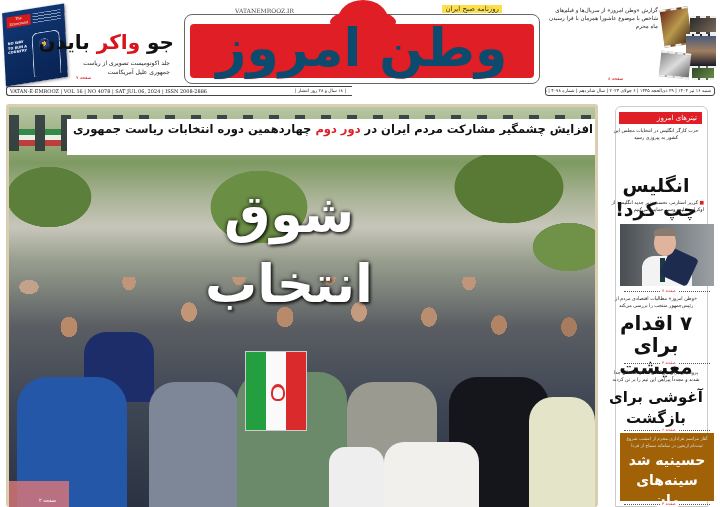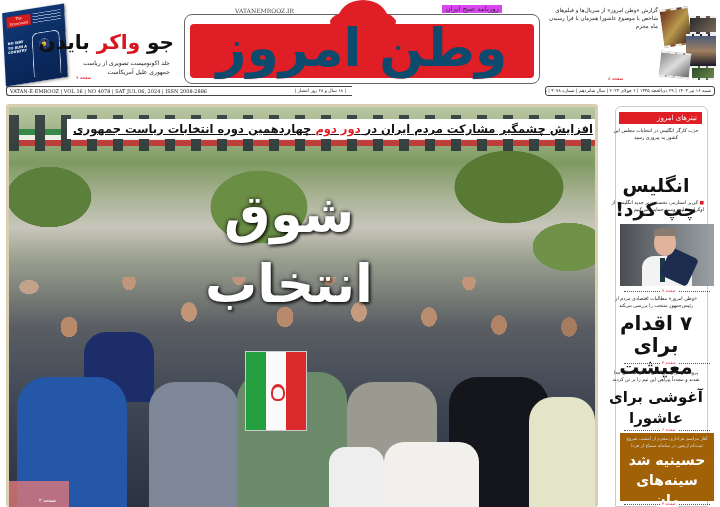--- a/index.html
+++ b/index.html
@@ -28,21 +28,21 @@
   .left-sub { position: absolute; right: 10px; top: 58px; width: 108px; font-size: 6px; line-height: 9px; text-align: right; direction: rtl; color: #222; }
   .left-page { position: absolute; left: 76px; top: 75px; font-size: 4.5px; color: #d8141c; direction: rtl; }
 
   .logo-wrap { position: absolute; left: 180px; top: 0; width: 370px; height: 86px; }
   .logo-frame { position: absolute; left: 4px; top: 14px; width: 356px; height: 70px; border: 1px solid #666; border-radius: 8px; }
   .logo-cloud { position: absolute; left: 158px; top: 0; width: 50px; height: 40px; background: #e01e26; border-radius: 50% 50% 10% 10%; }
   .logo-cloud::before { content: ""; position: absolute; left: -8px; top: 10px; width: 66px; height: 24px; background: #e01e26; border-radius: 50%; }
   .logo-bar { position: absolute; left: 10px; top: 24px; width: 344px; height: 54px; background: #e01e26; border-radius: 4px; }
   .logo-text { position: absolute; left: 10px; top: 10px; width: 344px; height: 76px; color: #0c4a6e; font-size: 52px; font-weight: bold; text-align: center; direction: rtl; line-height: 76px; letter-spacing: 4px; text-shadow: 0 0 1px #e01e26; }
   .logo-site { position: absolute; left: 52px; top: 7px; font-size: 6px; color: #444; font-family: "DejaVu Serif", serif; background: #fff; padding: 0 3px; }
-  .logo-tagline { position: absolute; right: 48px; top: 5px; font-size: 7px; color: #333; direction: rtl; background: #d946ef; padding: 0 3px; }
+  .logo-tagline { position: absolute; right: 48px; top: 5px; font-size: 7px; color: #333; direction: rtl; background: #fde047; padding: 0 3px; }
 
   .right-teaser { position: absolute; left: 548px; top: 0; width: 172px; height: 86px; }
   .right-intro { position: absolute; right: 62px; top: 6px; width: 110px; font-size: 5.5px; line-height: 8px; direction: rtl; text-align: right; color: #222; }
   .right-head { position: absolute; right: 64px; top: 26px; width: 110px; font-size: 17px; line-height: 25px; font-weight: bold; direction: rtl; text-align: right; color: #111; }
   .right-page { position: absolute; left: 60px; top: 76px; font-size: 4.5px; color: #d8141c; direction: rtl; }
   .filmstrip { position: absolute; right: 2px; top: 4px; width: 58px; height: 78px; }
   .film { position: absolute; background: #1a1a1a; border: 2px dashed #eee; border-width: 2px 0; }
   .film.f1 { left: 2px; top: 4px; width: 28px; height: 38px; transform: rotate(-8deg); background: linear-gradient(135deg, #6b2b1f, #b99a4c, #3a1f17); }
   .film.f2 { left: 30px; top: 12px; width: 26px; height: 18px; background: linear-gradient(135deg, #2a2a2a, #7a6a5a); }
   .film.f3 { left: 26px; top: 30px; width: 30px; height: 34px; background: linear-gradient(180deg, #4a5a7a, #a08060, #1a1a2a); }
@@ -99,21 +99,21 @@
   .shirt.s8 { left: 520px; top: 290px; width: 66px; height: 113px; background: #e4e4c8; border-radius: 24px 24px 0 0; }
   .shirt.s9 { left: 75px; top: 225px; width: 70px; height: 70px; background: #1c2d6a; border-radius: 22px 22px 0 0; }
 
   .iran-flag { position: absolute; left: 236px; top: 244px; width: 62px; height: 80px; border: 1px solid #ccc; display: flex; }
   .iran-flag span { flex: 1; }
   .iran-flag .red { background: #da2a2c; }
   .iran-flag .white { background: #fafafa; position: relative; }
   .iran-flag .white::after { content: ""; position: absolute; left: 5px; top: 32px; width: 10px; height: 12px; border-radius: 50% 50% 40% 40%; border: 2px solid #da2a2c; border-top-width: 3px; }
   .iran-flag .green { background: #239f40; }
 
-  .kicker { position: absolute; left: 58px; top: 12px; height: 20px; background: #fff; padding: 0 6px; font-size: 11.5px; line-height: 20px; font-weight: bold; direction: rtl; color: #111; white-space: nowrap; text-decoration: underline; }
+  .kicker { position: absolute; left: 58px; top: 12px; height: 36px; background: #fff; padding: 0 6px; font-size: 11.5px; line-height: 20px; font-weight: bold; direction: rtl; color: #111; white-space: nowrap; }
   .kicker .kicker-red { color: #e01e26; }
   .headline { position: absolute; left: 140px; top: 44px; width: 280px; text-align: center; font-size: 52px; font-weight: bold; color: #fff; direction: rtl; line-height: 70px;
     text-shadow: 0 0 4px #000, 2px 2px 3px rgba(0,0,0,0.6); letter-spacing: 1px; margin-top: 28px; }
 
   .page-tag { position: absolute; left: 0; bottom: 0; width: 60px; height: 26px; background: rgba(222,120,120,0.8); }
   .page-tag .pt-label { position: absolute; left: 30px; top: 16px; font-size: 5px; color: #fff; direction: rtl; }
 
   
   .sidebar { position: absolute; left: 615px; top: 106px; width: 93px; height: 401px; border: 1px solid #ccc; border-radius: 6px 6px 0 0; background: #fff; }
   .sb-tag { position: absolute; right: 5px; top: 5px; width: 83px; height: 12px; background: #e01e26; color: #fff; font-size: 7px; line-height: 12px; text-align: right; padding-right: 5px; direction: rtl; }
@@ -236,21 +236,21 @@
   <div>
     <div class="sb-intro2">«وطن امروز» مطالبات اقتصادی مردم از رئیس‌جمهور منتخب را بررسی می‌کند</div>
     <div class="sb-h2">۷ اقدام برای معیشت</div>
   </div>
   <div class="sb-sep" style="top:256px;">
       <span class="sep-page">صفحه ۴</span>
     </div>
 
   <div>
     <div class="sb-intro3">پرونده‌ای برای بازیکنانی که از استقلال جدا شدند و مجدداً پیراهن این تیم را بر تن کردند</div>
-    <div class="sb-h3">آغوشی برای عاشورا</div>
+    <div class="sb-h3">آغوشی برای بازگشت</div>
   </div>
   <div class="sb-sep" style="top:323px;">
       <span class="sep-page">صفحه ۶</span>
     </div>
 
   <div class="sb-black">
     <div class="bk-intro">آغاز مراسم عزاداری محرم از امشب شروع ثبت‌نام اربعین در سامانه سماح از فردا</div>
     <div class="bk-head">حسینیه شد سینه‌های مان</div>
   </div>
   <div class="sb-sep" style="top:397px;">

